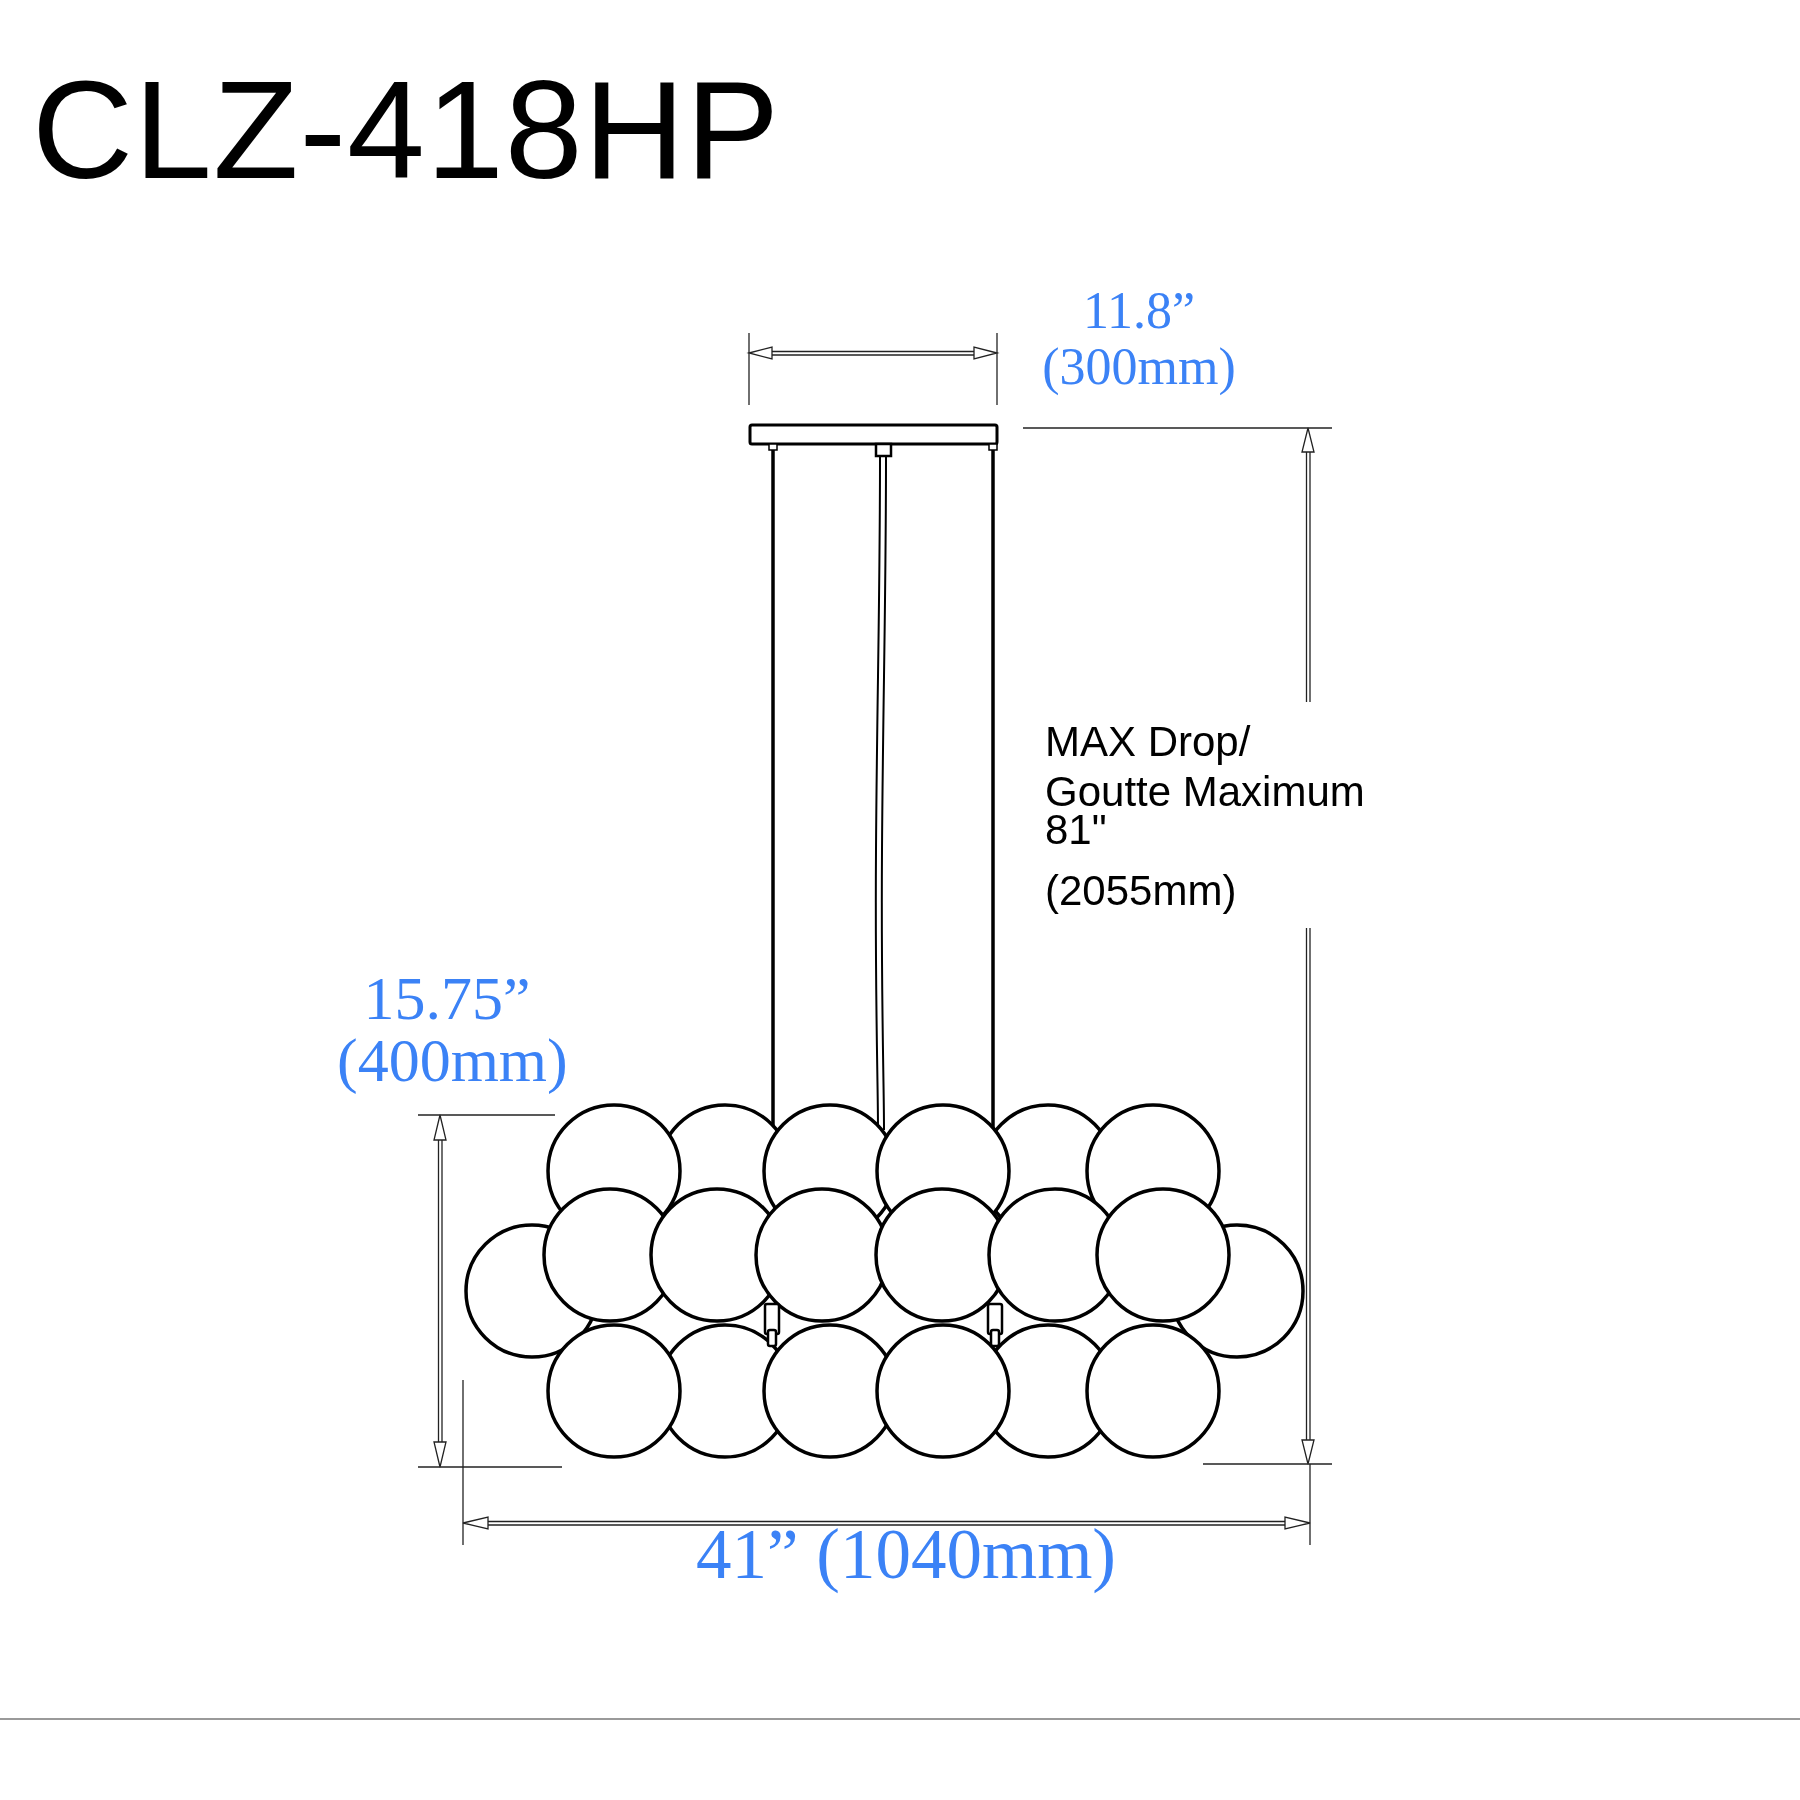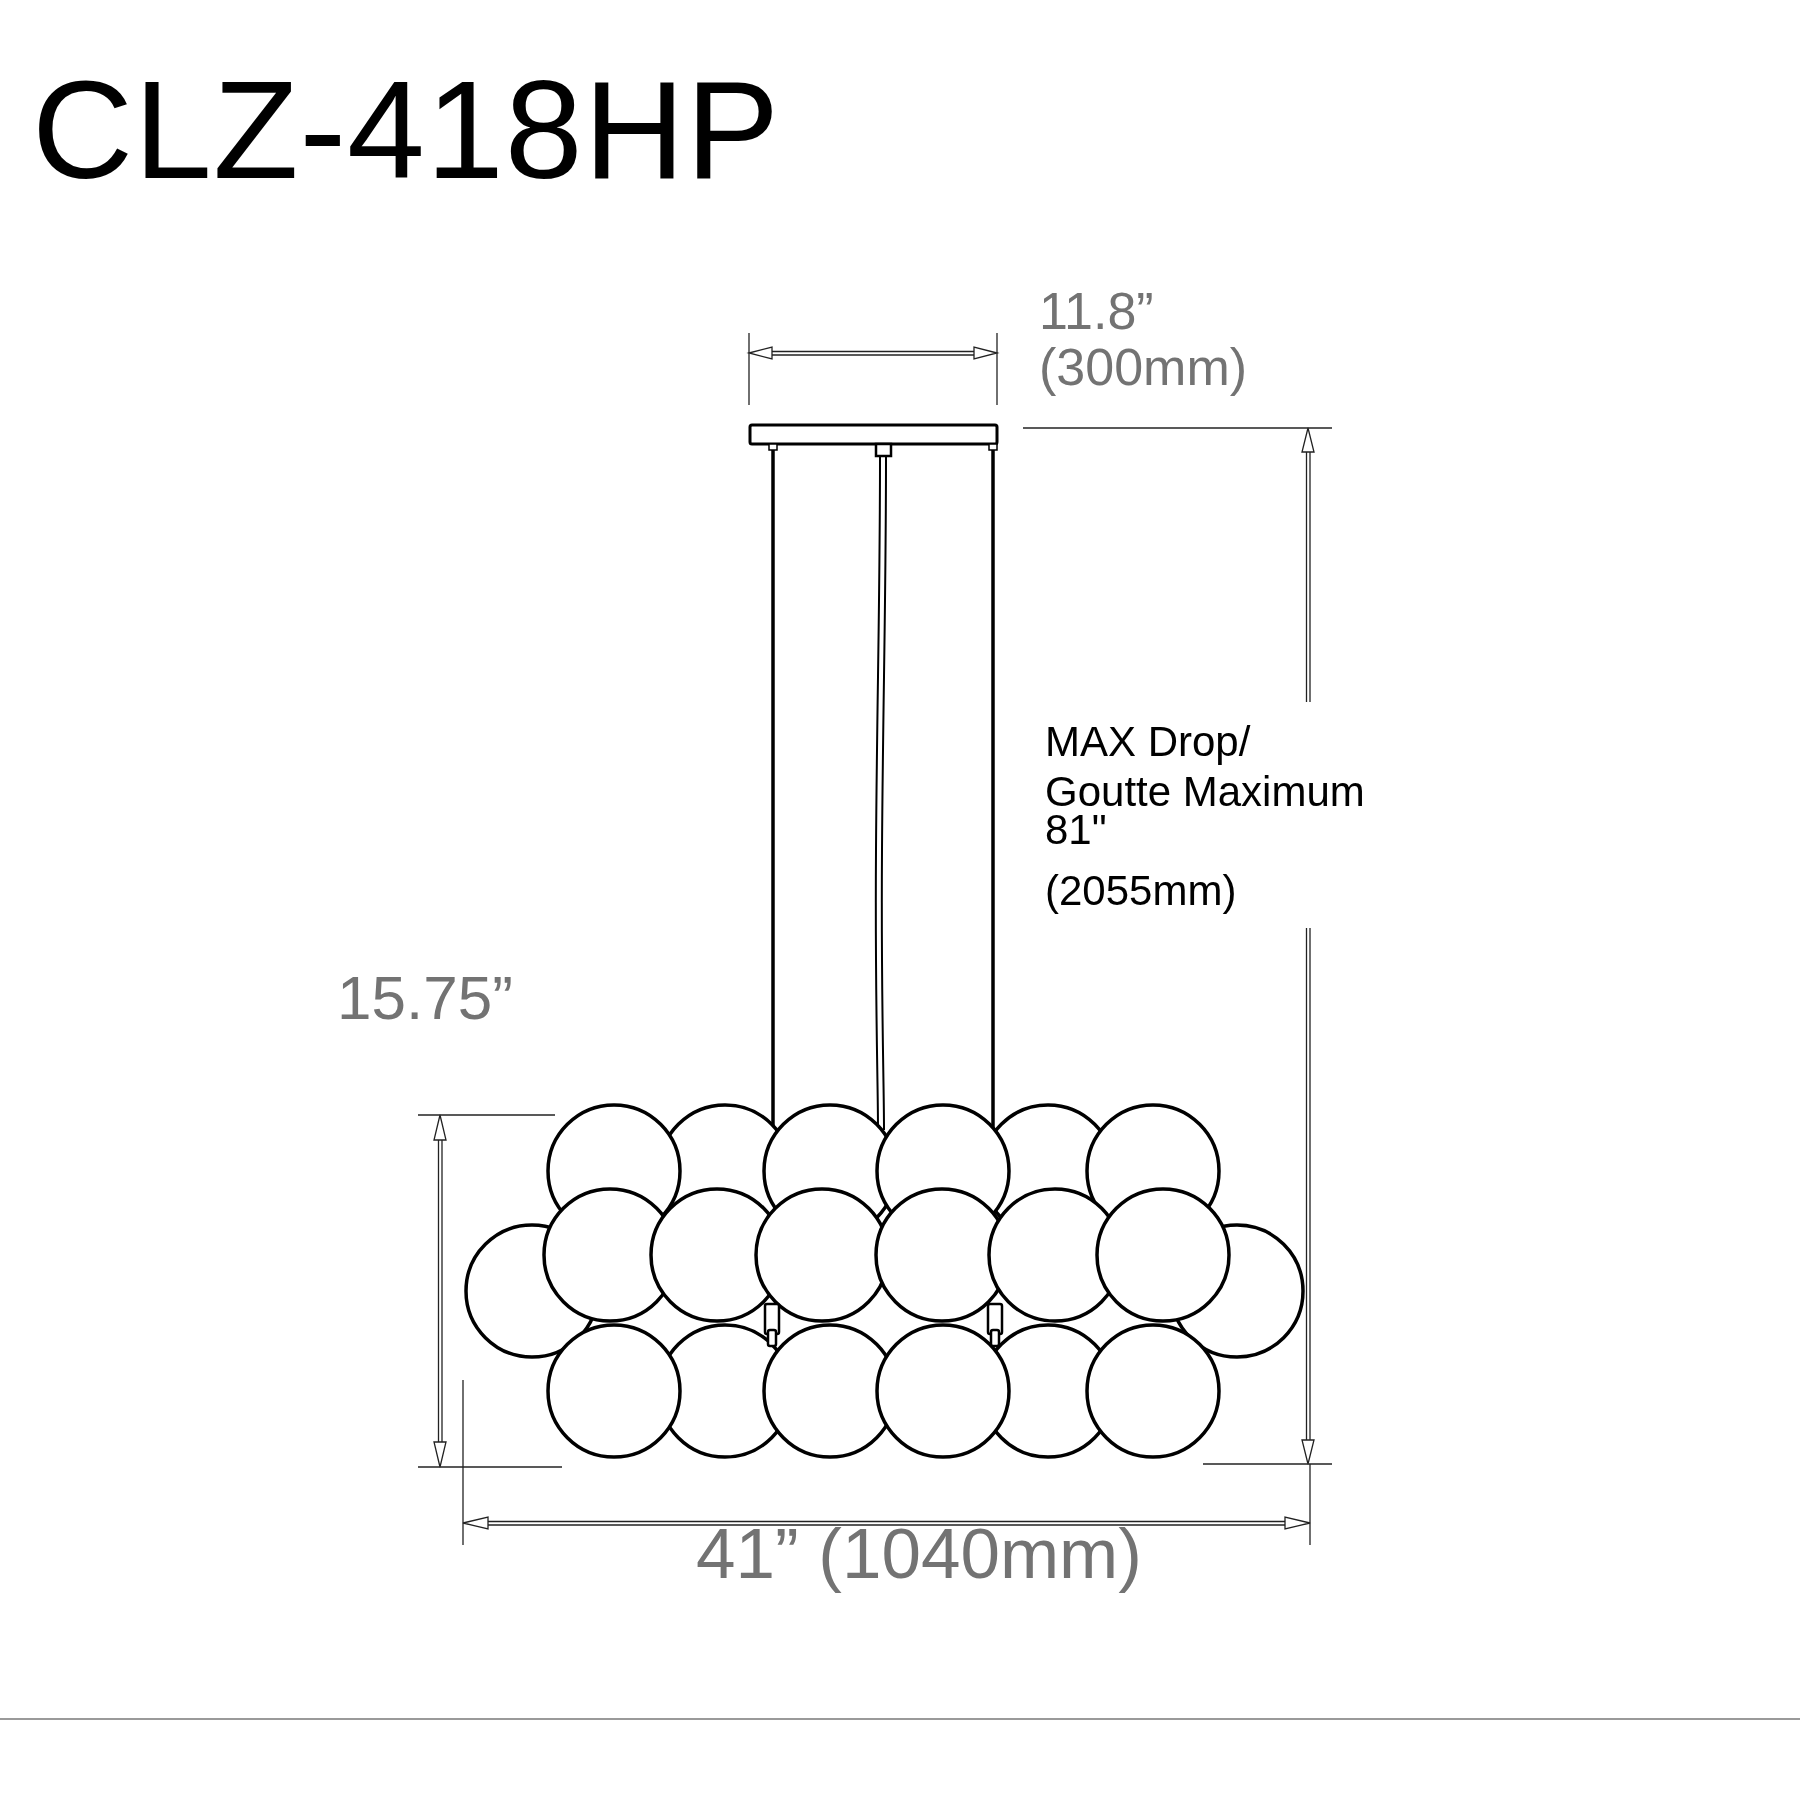--- a/index.html
+++ b/index.html
@@ -1,21 +1,21 @@
 <!DOCTYPE html>
 <html><head>
 <meta charset="utf-8">
 <style>
   html, body { margin: 0; padding: 0; background: #ffffff; }
   body { width: 1800px; height: 1800px; position: relative; overflow: hidden; }
   #drawing { position: absolute; left: 0; top: 0; width: 1800px; height: 1800px; }
   .title { position: absolute; left: 0; width: 1800px; top: 55px; 
            font-family: "Liberation Sans", sans-serif; font-size: 140px; line-height: 150px;
            color: #000; letter-spacing: 1px; padding-left: 32px; box-sizing: border-box; }
-  .serif-label { position: absolute; font-family: Liberation Sans, sans-serif; color: #737373; white-space: nowrap; }
+  .serif-label { position: absolute; font-family: Liberation Serif, serif; color: #3b82f6; text-align: center; white-space: nowrap; }
   .sans-label { position: absolute; font-family: "Liberation Sans", sans-serif; color: #000; text-align: left; white-space: nowrap; }
   .dim-top { left: 1039px; width: 200px; top: 283px; font-size: 52px; line-height: 56px; }
   .dim-top div { height: 56px; }
   .dim-left { left: 337px; width: 220px; top: 967px; font-size: 62px; line-height: 62px; }
   .dim-bottom { left: 696px; width: 400px; top: 1522px; font-size: 71px; line-height: 64px; }
   .dim-drop { left: 1045px; width: 360px; top: 717px; font-size: 42px; }
   .dim-drop .l1 { height: 50px; line-height: 50px; }
   .dim-drop .l2 { height: 43px; line-height: 50px; }
   .dim-drop .l3 { height: 56px; line-height: 40px; }
   .dim-drop .l4 { height: 50px; line-height: 50px; }
@@ -113,20 +113,21 @@
     </g>
   </svg>
 
   <div class="serif-label dim-top">
     <div>11.8”</div>
     <div>(300mm)</div>
   </div>
 
   <div class="serif-label dim-left">
     <div>15.75”</div>
+    <div>(400mm)</div>
   </div>
 
   <div class="serif-label dim-bottom">41” (1040mm)</div>
 
   <div class="sans-label dim-drop">
     <div class="l1">MAX Drop/</div>
     <div class="l2">Goutte Maximum</div>
     <div class="l3">81"</div>
     <div class="l4">(2055mm)</div>
   </div>

